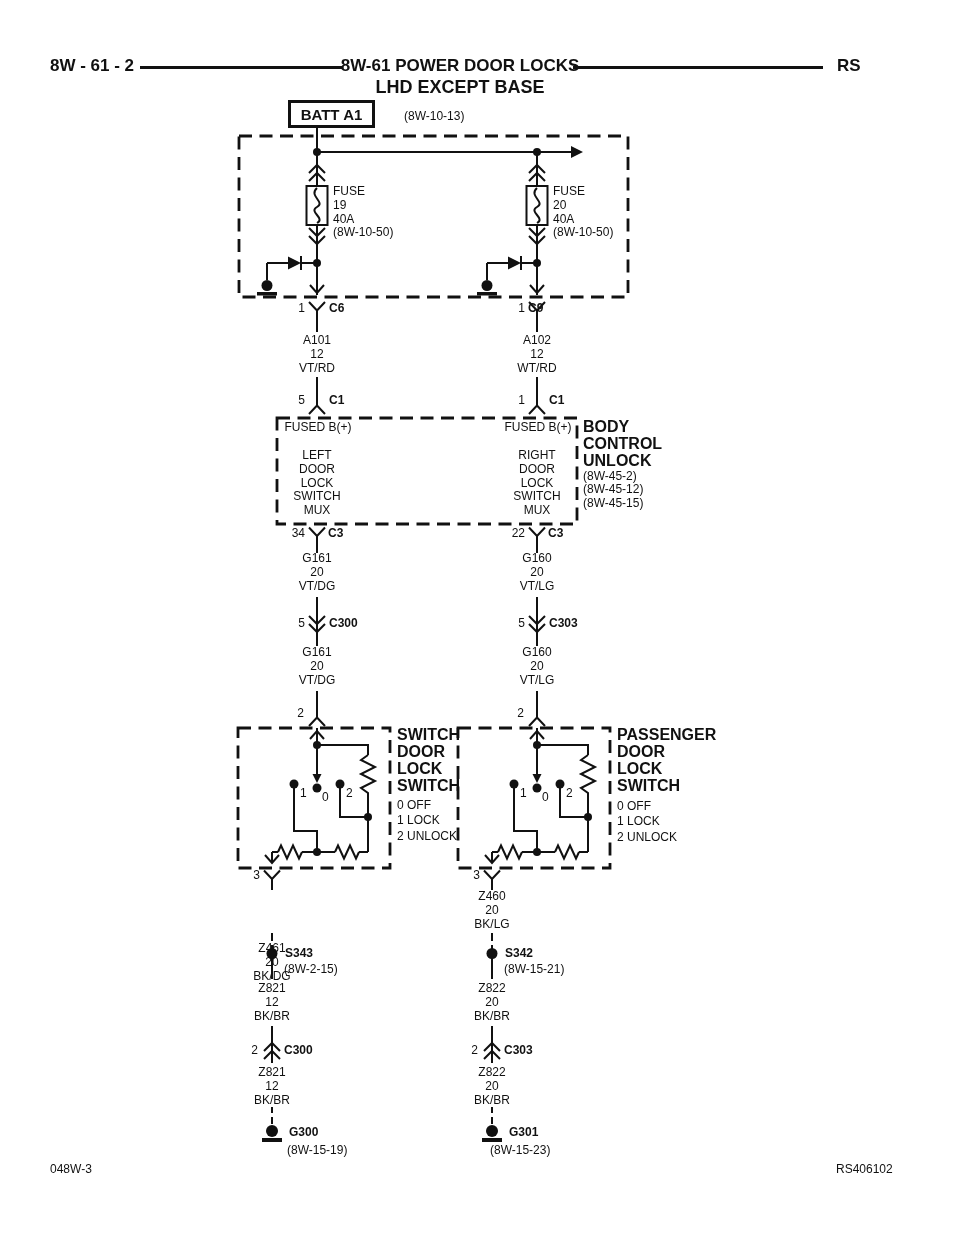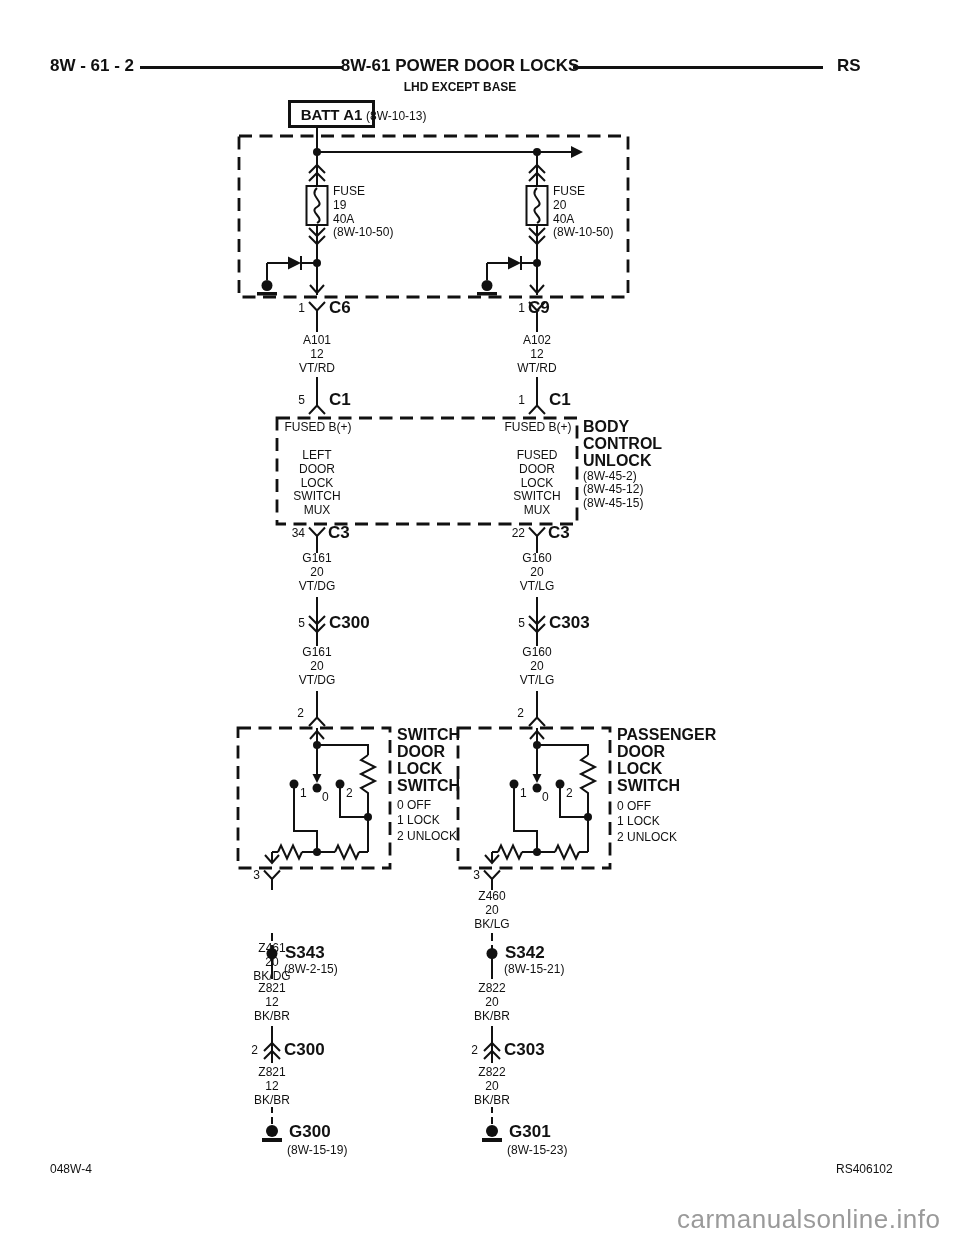--- a/index.html
+++ b/index.html
@@ -6,22 +6,22 @@
   .page{position:relative;width:960px;height:1242px;background:#fff;overflow:hidden;
         font-family:"Liberation Sans",sans-serif;color:#111;text-decoration:underline;}
   svg{position:absolute;left:0;top:0;}
   .ln{stroke:#111;stroke-width:2;fill:none;stroke-linejoin:miter;}
   .dot{fill:#111;stroke:none;}
   .dashed{stroke:#111;stroke-width:2.8;fill:none;stroke-dasharray:13 7.5;}
   .t{position:absolute;font-size:12px;line-height:13.8px;white-space:nowrap;color:#111;}
   .ctr{transform:translateX(-50%);text-align:center;}
   .rt{text-align:right;}
   .b{font-weight:700;}
-  .f15{font-size:17px;line-height:16px;}
-  .f16{font-size:12px;line-height:17.2px;}
+  .f15{font-size:12px;line-height:16px;}
+  .f16{font-size:18px;line-height:17.2px;}
   .f17{font-size:17px;line-height:18px;}
   .title3{font-size:16px;line-height:17px;font-weight:700;}
   .refs{line-height:13.4px;}
   .pos{line-height:15.4px;}
   .rule{position:absolute;height:3.4px;background:#111;}
   .battbox{position:absolute;left:288px;top:100px;width:87px;height:28px;border:3px solid #111;
            box-sizing:border-box;display:flex;align-items:center;justify-content:center;
            font-weight:700;font-size:15px;}
   .wm{position:absolute;left:677px;top:1204px;font-size:26px;color:#9a9a9a;letter-spacing:0.5px;}
 </style>
@@ -169,21 +169,21 @@
   <div class="t b f17" style="left:50px;top:57px">8W - 61 - 2</div>
   <div class="rule" style="left:140px;top:66px;width:202px"></div>
   <div class="t b f17 ctr" style="left:460px;top:57px">8W-61 POWER DOOR LOCKS</div>
   <div class="rule" style="left:573px;top:66px;width:250px"></div>
   <div class="t b f17" style="left:837px;top:57px">RS</div>
   <div class="t b f16 ctr" style="left:460px;top:79px">LHD EXCEPT BASE</div>
 
   <div class="battbox">
     <span>BATT A1</span>
   </div>
-  <div class="t" style="left:366px;top:110px">(8W-10-13)</div>
+  <div class="t" style="left:404px;top:110px">(8W-10-13)</div>
 
   <div class="t" style="left:333px;top:185px">
     <div>FUSE</div>
     <div>19</div>
     <div>40A</div>
     <div>(8W-10-50)</div>
   </div>
   <div class="t" style="left:553px;top:185px">
     <div>FUSE</div>
     <div>20</div>
@@ -285,21 +285,21 @@
   <div class="t ctr" style="left:318px;top:421px">FUSED B(+)</div>
   <div class="t ctr" style="left:538px;top:421px">FUSED B(+)</div>
   <div class="t ctr" style="left:317px;top:449px">
     <div>LEFT</div>
     <div>DOOR</div>
     <div>LOCK</div>
     <div>SWITCH</div>
     <div>MUX</div>
   </div>
   <div class="t ctr" style="left:537px;top:449px">
-    <div>FUSED</div>
+    <div>RIGHT</div>
     <div>DOOR</div>
     <div>LOCK</div>
     <div>SWITCH</div>
     <div>MUX</div>
   </div>
   <div class="t title3" style="left:583px;top:418px">
     <div>BODY</div>
     <div>CONTROL</div>
     <div>UNLOCK</div>
   </div>
@@ -340,19 +340,18 @@
   <div class="t" style="left:566px;top:787px">2</div>
 
   <div class="t b f15" style="left:285px;top:945px">S343</div>
   <div class="t" style="left:284px;top:963px">(8W-2-15)</div>
   <div class="t b f15" style="left:505px;top:945px">S342</div>
   <div class="t" style="left:504px;top:963px">(8W-15-21)</div>
 
   <div class="t b f15" style="left:289px;top:1124px">G300</div>
   <div class="t" style="left:287px;top:1144px">(8W-15-19)</div>
   <div class="t b f15" style="left:509px;top:1124px">G301</div>
-  <div class="t" style="left:507px;top:1144px">(8W-15-23)</div>
-
-  <div class="t" style="left:50px;top:1163px">048W-4</div>
+  <div class="t" style="left:490px;top:1144px">(8W-15-23)</div>
+
+  <div class="t" style="left:50px;top:1163px">048W-3</div>
   <div class="t" style="left:836px;top:1163px">RS406102</div>
-  <div class="wm">carmanualsonline.info</div>
 
 </div>
 
 </body></html>

